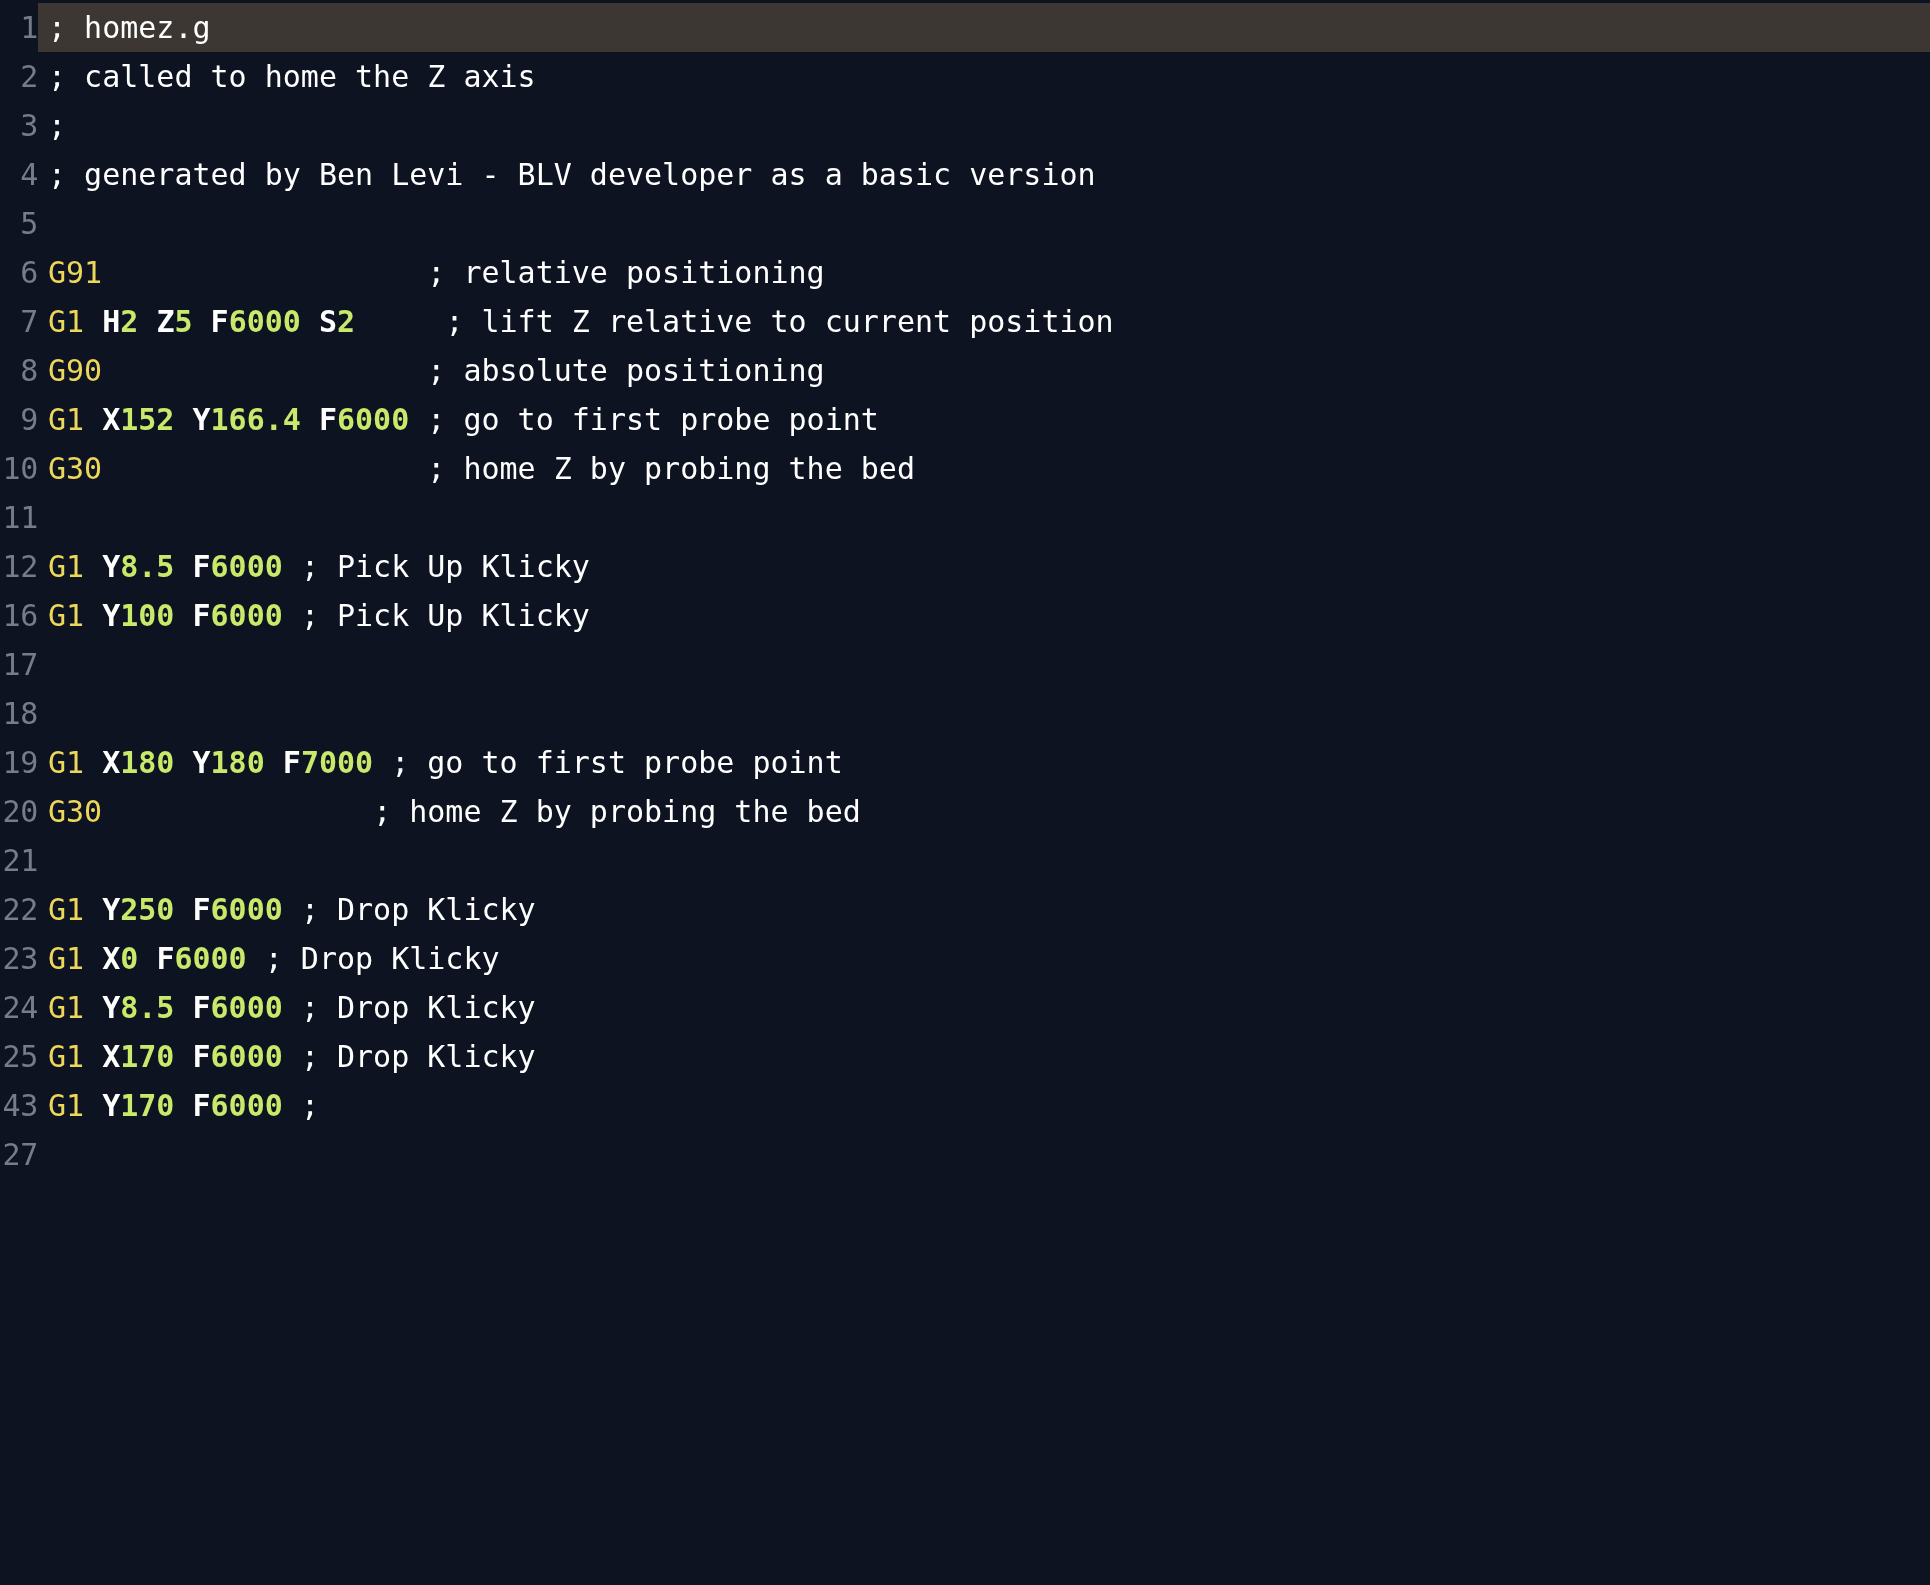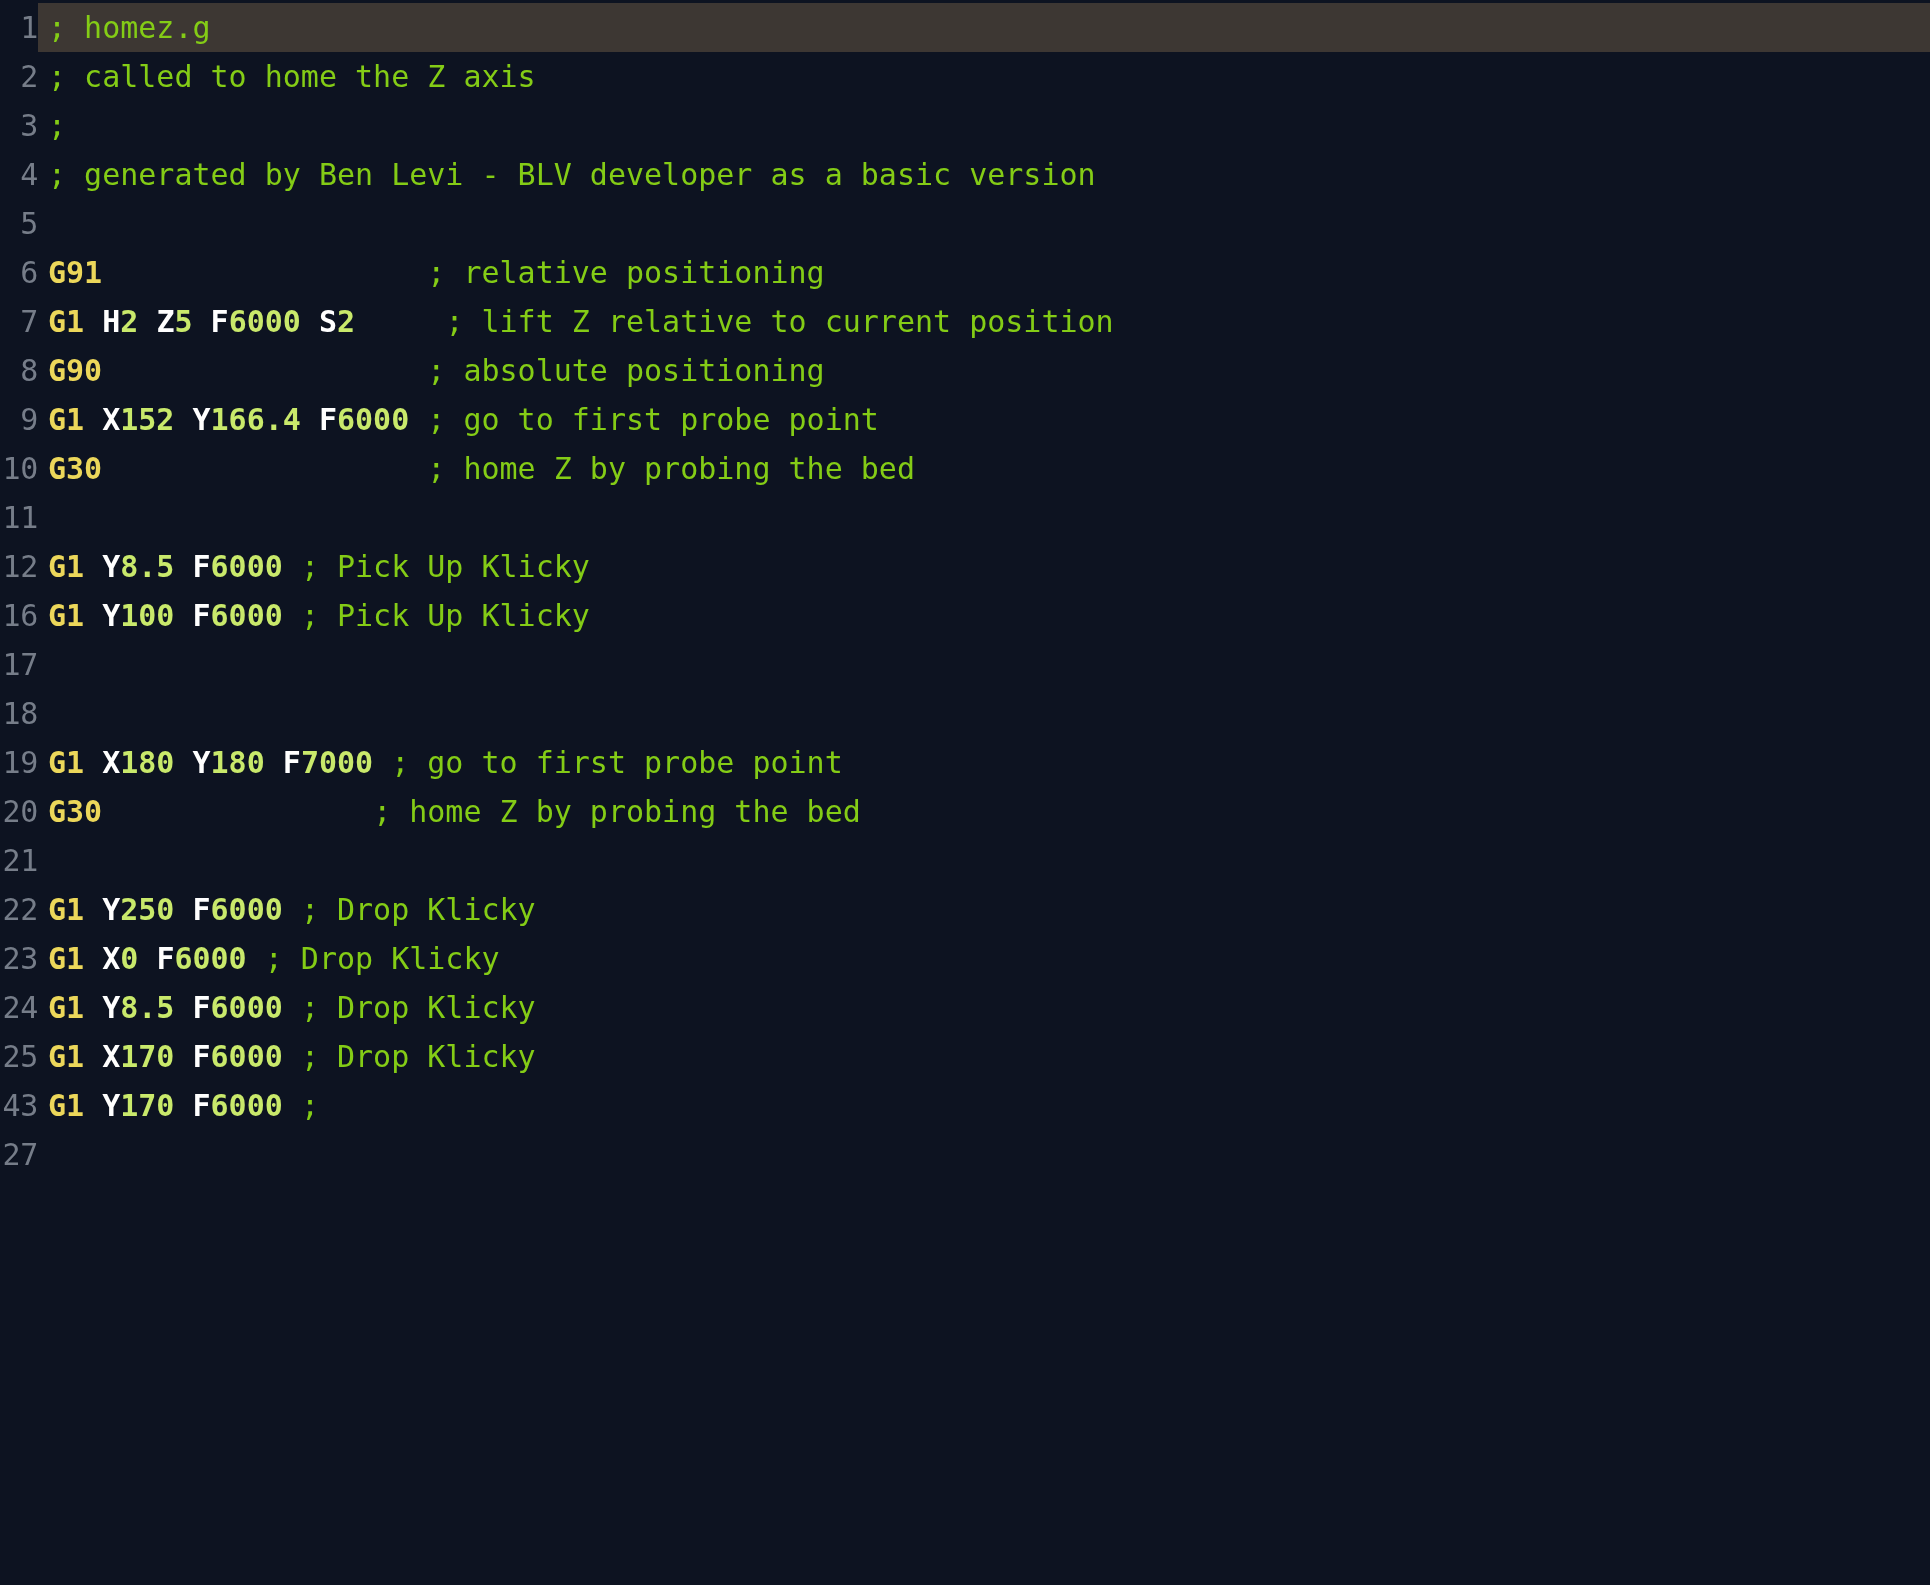--- a/index.html
+++ b/index.html
@@ -46,24 +46,24 @@
     padding-right: 0px;
     user-select: none;
     letter-spacing: -0.3px;
   }
   .lc {
     flex: 1 1 auto;
     padding-left: 10px;
     white-space: pre;
     overflow: hidden;
   }
-  .tok-cmd   { color: #ecd75a; font-weight: 700; }
+  .tok-cmd   { color: #ecd75a; font-weight: 400; }
   .tok-axis  { color: #ffffff; font-weight: 700; }
   .tok-num   { color: #c9e96b; font-weight: 700; }
-  .tok-cmt   { color: #84cc16; font-weight: 400; }
+  .tok-cmt   { color: #ffffff; font-weight: 400; }
   .tok-plain { color: #c3c8d1; font-weight: 400; }
 </style>
 </head>
 <body>
 
 <div id="editor">
   <div id="lines-container">
       <div class="code-line highlighted"><span class="ln">1</span><span class="lc"><span class="tok-cmt">; homez.g</span></span></div>
       <div class="code-line"><span class="ln">2</span><span class="lc"><span class="tok-cmt">; called to home the Z axis</span></span></div>
       <div class="code-line"><span class="ln">3</span><span class="lc"><span class="tok-cmt">;</span></span></div>

